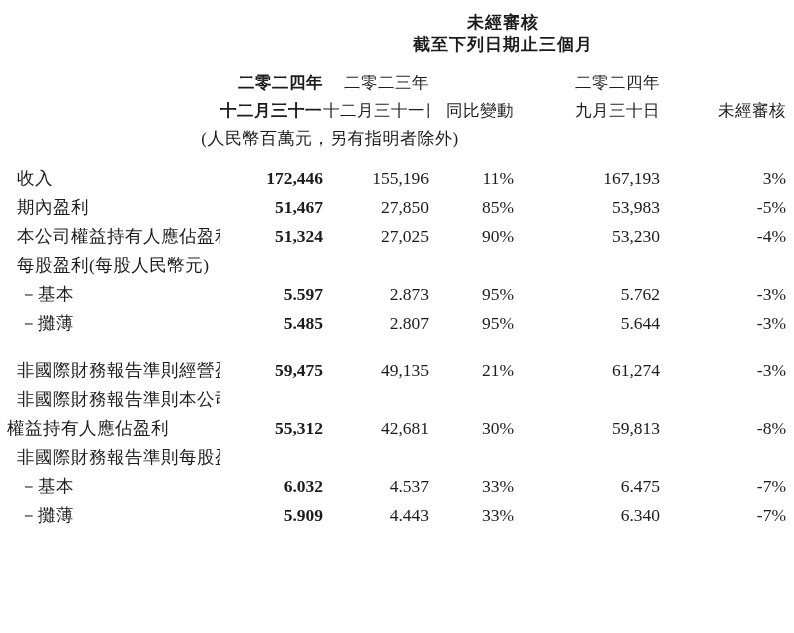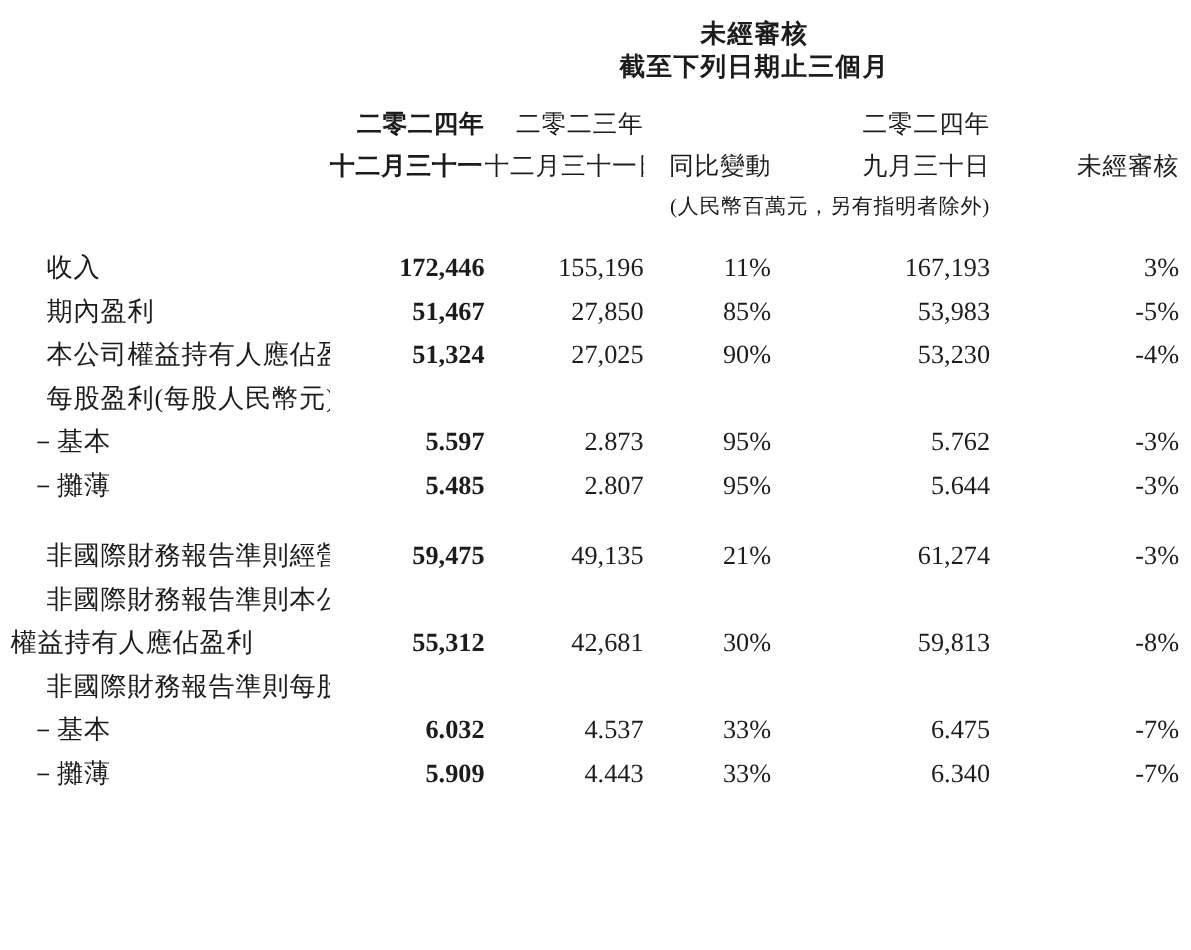--- a/index.html
+++ b/index.html
@@ -38,33 +38,33 @@
     overflow: hidden;
   }
   thead td {
     font-size: 16.5px;
     letter-spacing: 0.5px;
   }
   thead tr.h1 td { height: 38px; vertical-align: bottom; }
   thead tr.h2 td { height: 28px; vertical-align: bottom; }
   thead tr.h3 td { height: 32px; vertical-align: middle; }
   .unit {
-    text-align: right;
-    font-size: 14px;
+    text-align: center;
+    font-size: 17px;
   }
   .num { text-align: right; }
   tbody td {
     height: 29px;
     line-height: 29px;
     font-size: 17.5px;
   }
   tbody tr.lead td { height: 10px; line-height: 10px; }
   tbody tr.gap td { height: 18px; line-height: 18px; }
   .c1 { font-weight: bold; }
-  .label { padding-left: 31px; letter-spacing: 0.5px; }
+  .label { padding-left: 17px; letter-spacing: 0.5px; }
   .ind-dash { padding-left: 20px; }
   .ind-cont { padding-left: 7px; }
 </style>
 </head>
 <body>
 
 <div class="page">
 
   <div class="titles">
     <div>未經審核</div>

